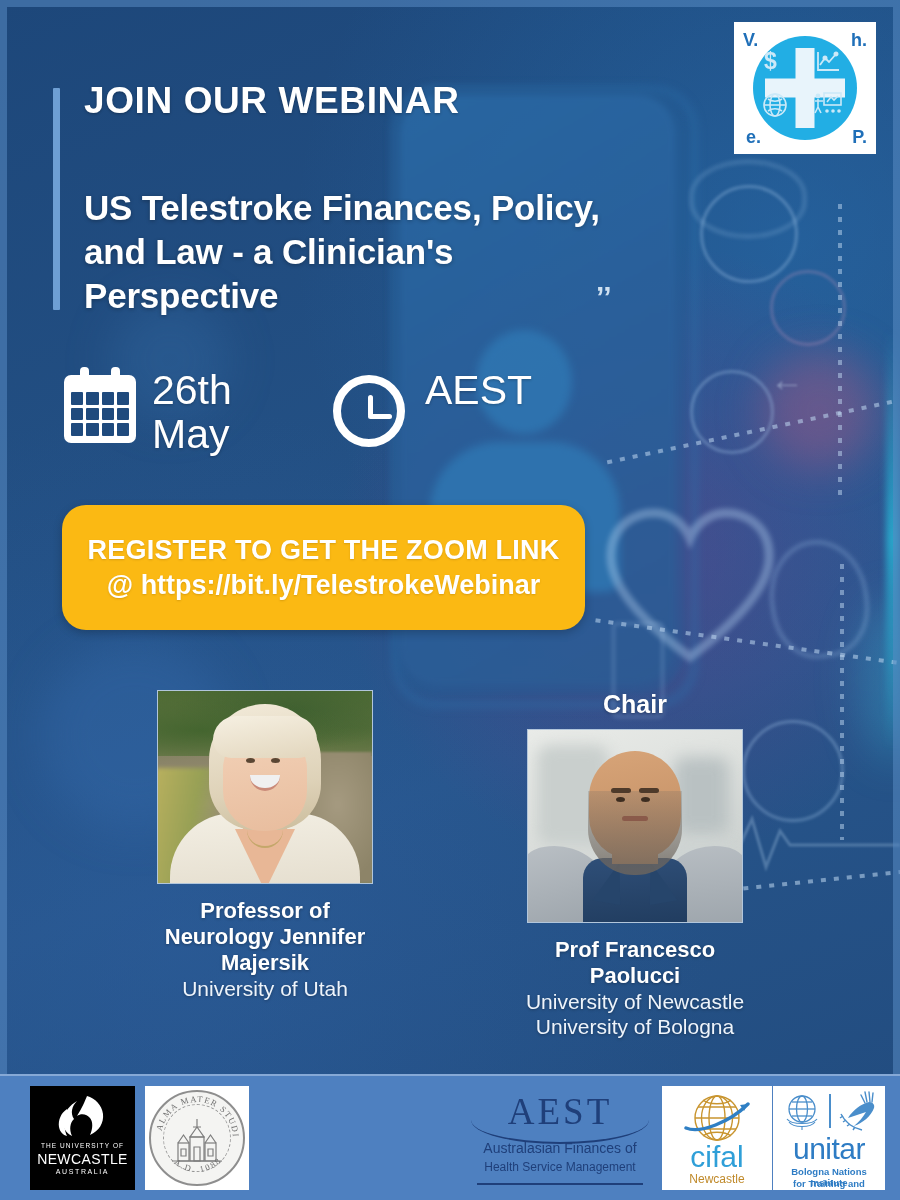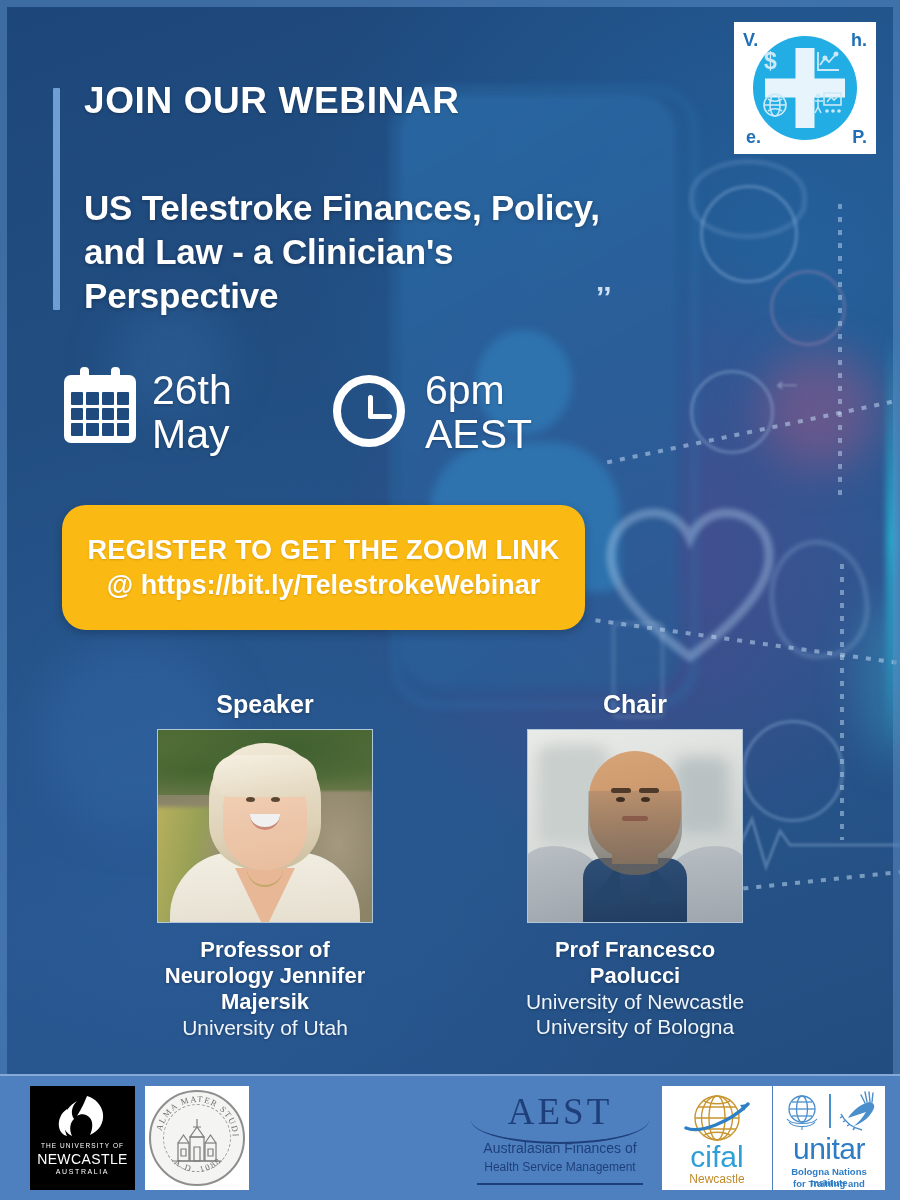--- a/index.html
+++ b/index.html
@@ -518,31 +518,29 @@
   <div class="date-text">
     <div>26th</div>
     <div>May</div>
   </div>
 
   <div class="clock-icon">
     <div class="clock-h"></div>
       <div class="clock-m"></div>
   </div>
   <div class="time-text">
-    <div>6pm</div>
     <div>AEST</div>
   </div>
 
   <div class="cta">
     <div class="cta-l1">REGISTER TO GET THE ZOOM LINK</div>
     <div class="cta-l2">@ https://bit.ly/TelestrokeWebinar</div>
   </div>
 
   <div class="person" style="left:149px;top:690px;width:232px;">
-    <div class="person-role">Speaker</div>
     <div class="photo">
       <div class="ph-speaker">
         <div class="sp-shrub"></div>
         <div class="sp-rock"></div>
         <div class="sp-grass"></div>
         <div class="sp-jacket"></div>
         <div class="sp-vneck"></div>
         <div class="sp-neck"></div>
         <div class="sp-hair"></div>
         <div class="sp-face"></div>

